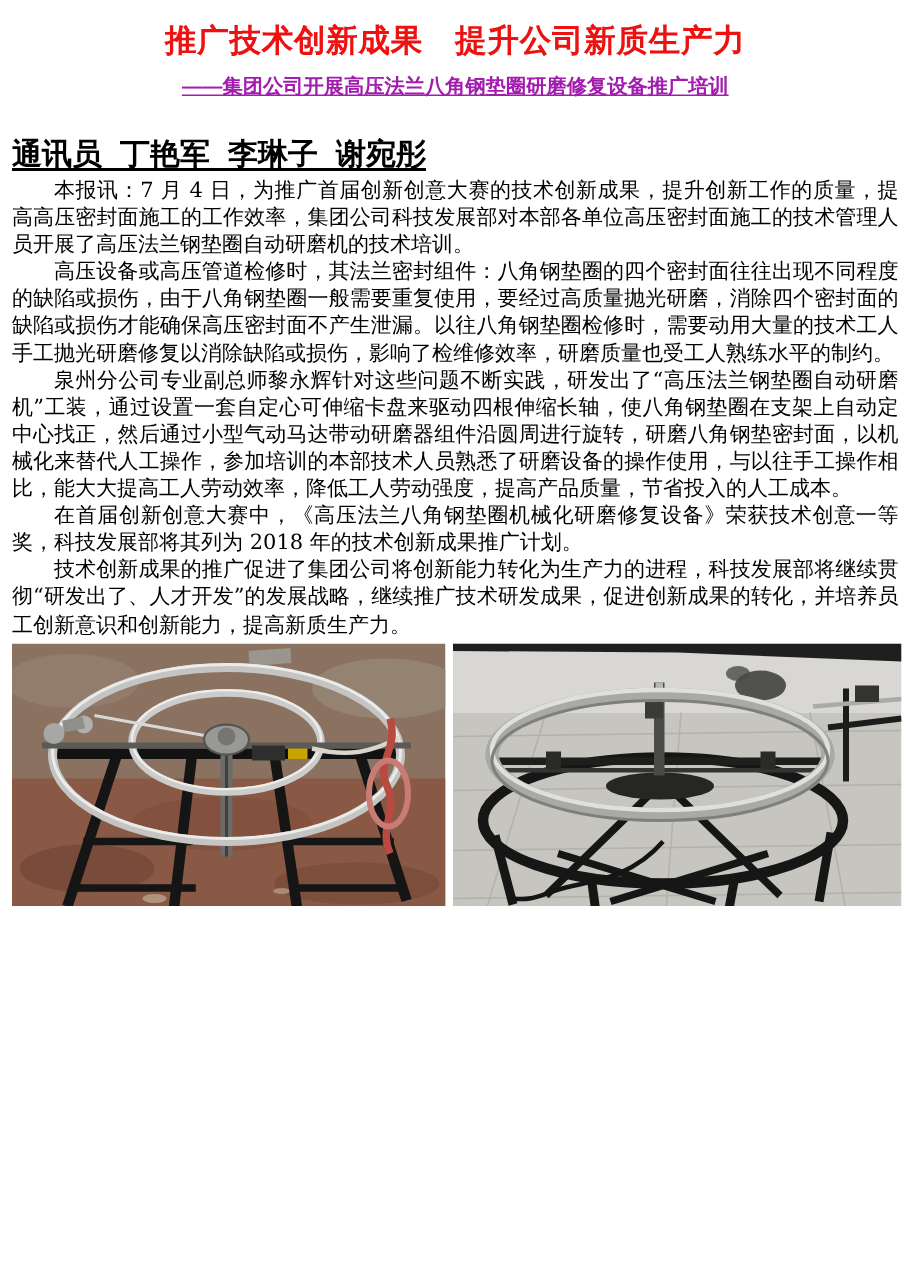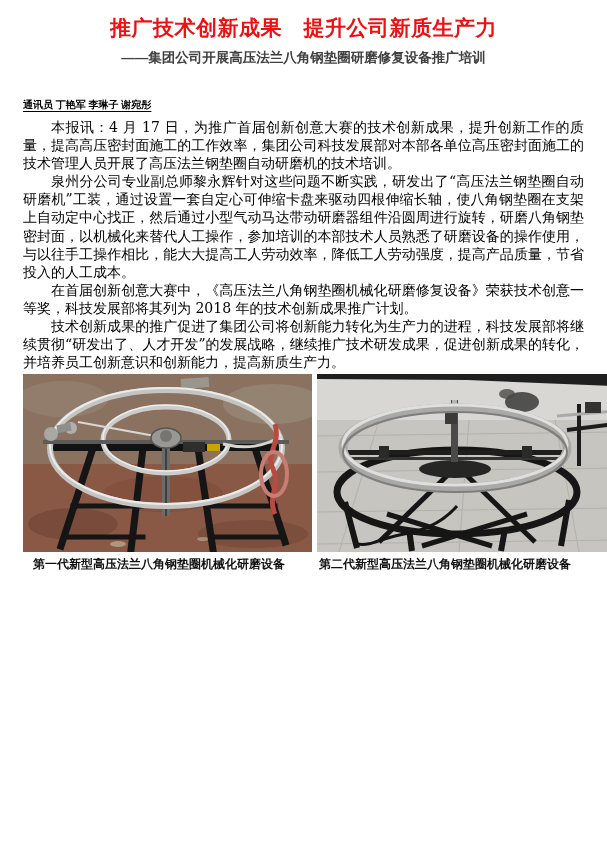--- a/index.html
+++ b/index.html
@@ -1,34 +1,35 @@
 <!DOCTYPE html>
 <html><head>
 <meta charset="utf-8">
 <style>
   html,body{margin:0;padding:0;background:#ffffff;}
   .page{
     width:607px;height:604px;background:#fff;box-sizing:border-box;
-    padding:0 23px;overflow:hidden;color:#000;
+    padding:0 8px;overflow:hidden;color:#000;
     font-family:"DejaVu Serif","Liberation Serif",serif;
   }
   .title{
     margin:14px 0 0 0;text-align:center;color:#ee1111;font-weight:bold;
     font-size:21px;line-height:28px;letter-spacing:0.5px;
     font-family:"Liberation Sans","DejaVu Sans",sans-serif;
   }
   .subtitle{
-    margin:6px 0 0 0;text-align:center;font-weight:bold;color:#404040;
+    margin:6px 0 0 0;text-align:center;font-weight:bold;color:#a21caf;
     font-size:13.5px;line-height:19px;
     font-family:"Liberation Sans","DejaVu Sans",sans-serif;
+    text-decoration:underline;
   }
   .byline{
-    margin:28px 0 0 0;font-size:10px;font-weight:bold;line-height:19px;
+    margin:28px 0 0 0;font-size:20px;font-weight:bold;line-height:19px;
     text-decoration:underline;text-underline-offset:3px;
-    font-family:Liberation Sans, sans-serif;
+    font-family:Liberation Mono, monospace;
   }
   .body-text{margin-top:4px;}
   .body-text p{
     margin:0;font-size:14px;line-height:18.1px;text-align:justify;
     text-indent:2em;word-break:break-all;
   }
   .figures{display:flex;gap:5px;margin-top:3px;align-items:flex-start;}
   .figure{display:block;}
   .figure svg{display:block;}
   .caption{
@@ -42,21 +43,22 @@
 <body>
 
 <div class="page">
 
   <h1 class="title">推广技术创新成果　提升公司新质生产力</h1>
   <h2 class="subtitle">——集团公司开展高压法兰八角钢垫圈研磨修复设备推广培训</h2>
 
   <div class="byline">通讯员 丁艳军 李琳子 谢宛彤</div>
 
   <div class="body-text">
-    <p>本报讯：4 月 17 日，为推广首届创新创意大赛的技术创新成果，提升创新工作的质量，提高高压密封面施工的工作效率，集团公司科技发展部对本部各单位高压密封面施工的技术管理人员开展了高压法兰钢垫圈自动研磨机的技术培训。</p>
+    <p>本报讯：7 月 4 日，为推广首届创新创意大赛的技术创新成果，提升创新工作的质量，提高高压密封面施工的工作效率，集团公司科技发展部对本部各单位高压密封面施工的技术管理人员开展了高压法兰钢垫圈自动研磨机的技术培训。</p>
+    <p>高压设备或高压管道检修时，其法兰密封组件：八角钢垫圈的四个密封面往往出现不同程度的缺陷或损伤，由于八角钢垫圈一般需要重复使用，要经过高质量抛光研磨，消除四个密封面的缺陷或损伤才能确保高压密封面不产生泄漏。以往八角钢垫圈检修时，需要动用大量的技术工人手工抛光研磨修复以消除缺陷或损伤，影响了检维修效率，研磨质量也受工人熟练水平的制约。</p>
     <p>泉州分公司专业副总师黎永辉针对这些问题不断实践，研发出了“高压法兰钢垫圈自动研磨机”工装，通过设置一套自定心可伸缩卡盘来驱动四根伸缩长轴，使八角钢垫圈在支架上自动定中心找正，然后通过小型气动马达带动研磨器组件沿圆周进行旋转，研磨八角钢垫密封面，以机械化来替代人工操作，参加培训的本部技术人员熟悉了研磨设备的操作使用，与以往手工操作相比，能大大提高工人劳动效率，降低工人劳动强度，提高产品质量，节省投入的人工成本。</p>
     <p>在首届创新创意大赛中，《高压法兰八角钢垫圈机械化研磨修复设备》荣获技术创意一等奖，科技发展部将其列为 2018 年的技术创新成果推广计划。</p>
     <p>技术创新成果的推广促进了集团公司将创新能力转化为生产力的进程，科技发展部将继续贯彻“研发出了、人才开发”的发展战略，继续推广技术研发成果，促进创新成果的转化，并培养员工创新意识和创新能力，提高新质生产力。</p>
   </div>
 
   <div class="figures">
 
     <div class="figure">
       <svg width="289" height="178" viewBox="0 0 289 178" role="img">
 

